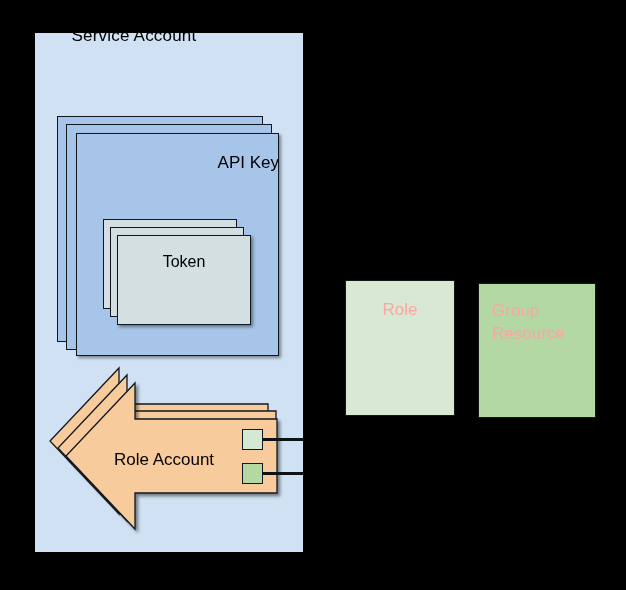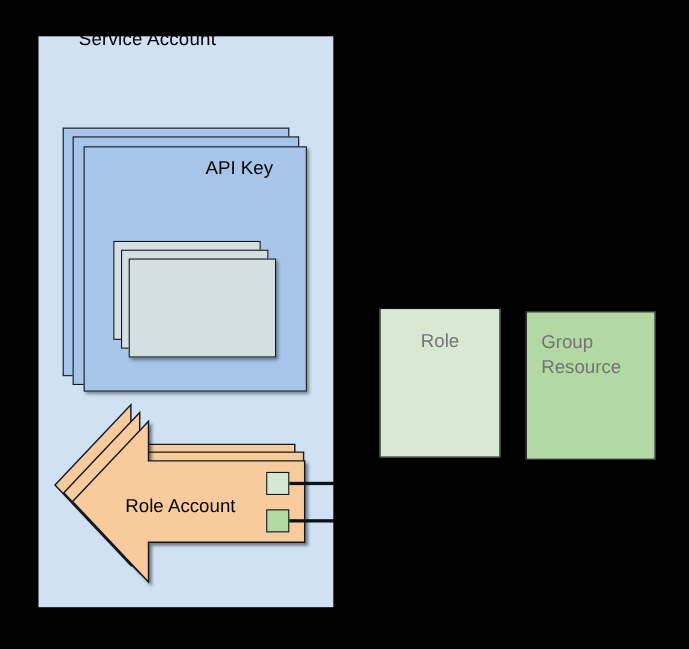--- a/index.html
+++ b/index.html
@@ -50,26 +50,25 @@
   
   .apikey {
     background: #a7c5e8;
   }
   .apikey-back2 { left: 57px;  top: 116px; width: 206px; height: 226px; }
   .apikey-back1 { left: 66px;  top: 124px; width: 206px; height: 226px; }
   .apikey-front { left: 76px;  top: 133px; width: 203px; height: 223px; }
   .apikey-label {
     position: absolute;
     left: 76px;
-    top: 143px;
+    top: 153px;
     width: 203px;
-    text-align: center;
+    text-align: right;
     font-size: 17px;
     color: #000000;
-    margin-left: 40px;
   }
 
   
   .token {
     background: #d4dfe1;
   }
   .token-back2 { left: 103px; top: 219px; width: 134px; height: 90px; }
   .token-back1 { left: 110px; top: 227px; width: 134px; height: 90px; }
   .token-front { left: 117px; top: 235px; width: 134px; height: 90px; }
   .token-label {
@@ -123,21 +122,21 @@
 
   
   .box {
     position: absolute;
     box-sizing: border-box;
     border: 1.2px solid #13181d;
   }
   .box-label {
     position: absolute;
     font-size: 17px;
-    color: #737373;
+    color: #fca5a5;
     line-height: 23px;
   }
   .role-box {
     left: 345px; top: 280px; width: 110px; height: 136px;
     background: #d8e8d3;
   }
   .role-box-label { left: 345px; top: 298px; width: 110px; text-align: center; }
 
   .resource-box {
     left: 478px; top: 283px; width: 118px; height: 135px;
@@ -154,20 +153,21 @@
   <div class="sa-title">Service Account</div>
 
   <div class="card apikey apikey-back2"></div>
   <div class="card apikey apikey-back1"></div>
   <div class="card apikey apikey-front card-shadow"></div>
   <div class="apikey-label">API Key</div>
 
   <div class="card token token-back2"></div>
   <div class="card token token-back1"></div>
   <div class="card token token-front card-shadow"></div>
+  <div class="token-label">Token</div>
 
   <svg class="arrow-layer" width="626" height="590">
     <defs>
       <filter id="rbShadow" x="-20%" y="-20%" width="160%" height="160%">
         <feDropShadow dx="2.5" dy="2.5" stdDeviation="1.4" flood-color="#000000" flood-opacity="0.45"></feDropShadow>
       </filter>
     </defs>
 
     <polygon points="119,368 119,404 268,404 268,478 119,478 119,514 50,441" fill="#f8cb9c" stroke="#12181f" stroke-width="1.3"></polygon>
 

